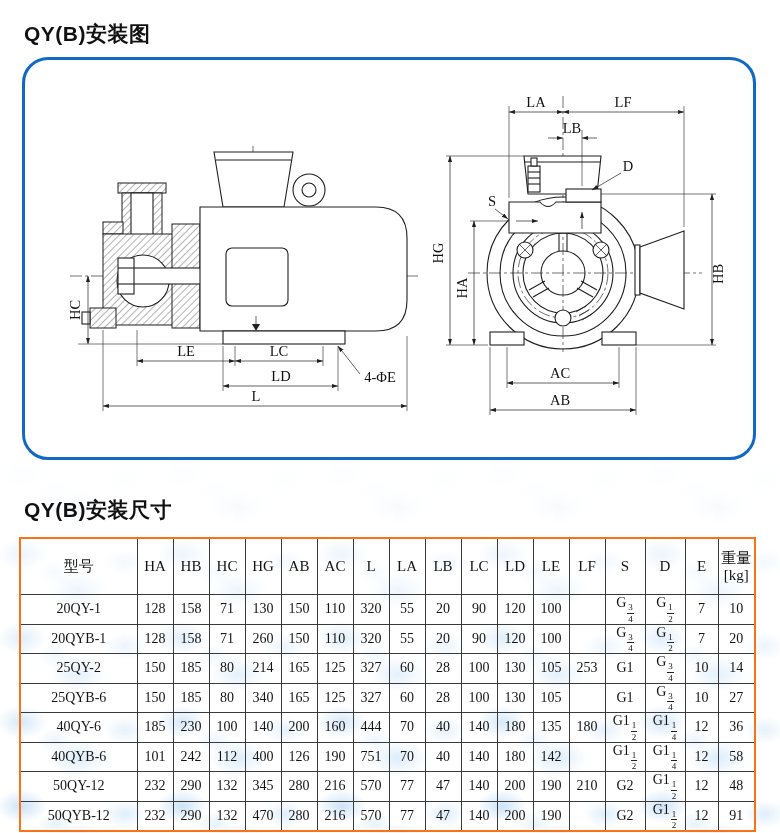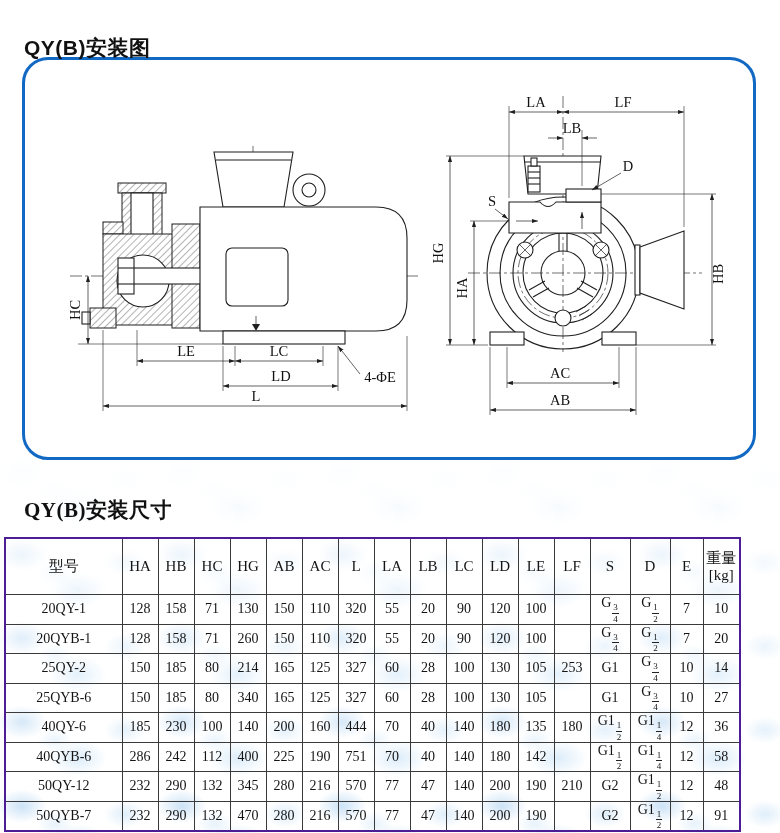--- a/index.html
+++ b/index.html
@@ -17,42 +17,42 @@
       radial-gradient(ellipse 30px 20px at 125px 28px, rgba(160,205,240,.38), rgba(160,205,240,0) 70%),
       radial-gradient(ellipse 26px 18px at 55px 38px, rgba(170,210,242,.30), rgba(170,210,242,0) 70%);
     background-size:160px 84px;
     -webkit-mask-image:linear-gradient(to bottom, rgba(0,0,0,0) 0%, rgba(0,0,0,.45) 40%, rgba(0,0,0,.95) 100%);
     mask-image:linear-gradient(to bottom, rgba(0,0,0,0) 0%, rgba(0,0,0,.45) 40%, rgba(0,0,0,.95) 100%);
   }
   .page-title{
     position:absolute;left:24px;margin:0;z-index:2;
     font-size:21px;font-weight:bold;color:#111;letter-spacing:.5px;
   }
-  #title-diagram{top:34px;}
-  #title-table{top:496px;font-family:Liberation Serif, serif;}
+  #title-diagram{top:20px;}
+  #title-table{top:496px;}
   .frame{
     position:absolute;left:22px;top:57px;width:728px;height:397px;z-index:1;
     border:3px solid #1269c4;border-radius:26px;background:#fff;
   }
   .frame svg{display:block;width:100%;height:100%;}
 
   
   .ol{stroke:#1f1f1f;stroke-width:1.1;fill:none;}
   .olw{stroke:#1f1f1f;stroke-width:1.1;fill:#fff;}
   .hat{stroke:#1f1f1f;stroke-width:1;fill:url(#h);}
   .cl{stroke:#333;stroke-width:.7;fill:none;stroke-dasharray:12 3 3 3;}
   .dim{stroke:#1f1f1f;stroke-width:.7;fill:none;}
   .ext{stroke:#1f1f1f;stroke-width:.6;fill:none;}
   svg text{font-family:"Liberation Serif","DejaVu Serif",serif;font-size:14.5px;fill:#111;}
 
   
   .spec-table{
-    position:absolute;left:4px;top:537px;width:735px;z-index:2;
+    position:absolute;left:19px;top:537px;width:735px;z-index:2;
     border-collapse:collapse;table-layout:fixed;background:transparent;
-    border:2px solid #4c1d95;
+    border:2px solid #f97316;
   }
   .spec-table th,.spec-table td{
     border:1px solid #3a3a3a;text-align:center;vertical-align:middle;padding:0;
     font-family:"Liberation Serif","DejaVu Serif",serif;font-size:14px;color:#141414;
     font-weight:normal;background:transparent;overflow:hidden;
   }
   .spec-table thead th{height:55px;font-size:15px;}
   .spec-table tbody td{height:27px;}
   .col-model{width:117px;}
   .col-dim{width:36px;}
@@ -416,25 +416,25 @@
           </span></td>
         <td>G1<span class="vf">
             <span class="fn">1</span>
             <span class="fd">4</span>
           </span></td>
         <td>12</td>
         <td>36</td>
       </tr>
       <tr>
         <td>40QYB-6</td>
-        <td>286</td>
+        <td>101</td>
         <td>242</td>
         <td>112</td>
         <td>400</td>
-        <td>225</td>
+        <td>126</td>
         <td>190</td>
         <td>751</td>
         <td>70</td>
         <td>40</td>
         <td>140</td>
         <td>180</td>
         <td>142</td>
         <td>&nbsp;</td>
         <td>G1<span class="vf">
             <span class="fn">1</span>
@@ -464,21 +464,21 @@
         <td>210</td>
         <td>G2</td>
         <td>G1<span class="vf">
             <span class="fn">1</span>
             <span class="fd">2</span>
           </span></td>
         <td>12</td>
         <td>48</td>
       </tr>
       <tr>
-        <td>50QYB-7</td>
+        <td>50QYB-12</td>
         <td>232</td>
         <td>290</td>
         <td>132</td>
         <td>470</td>
         <td>280</td>
         <td>216</td>
         <td>570</td>
         <td>77</td>
         <td>47</td>
         <td>140</td>

